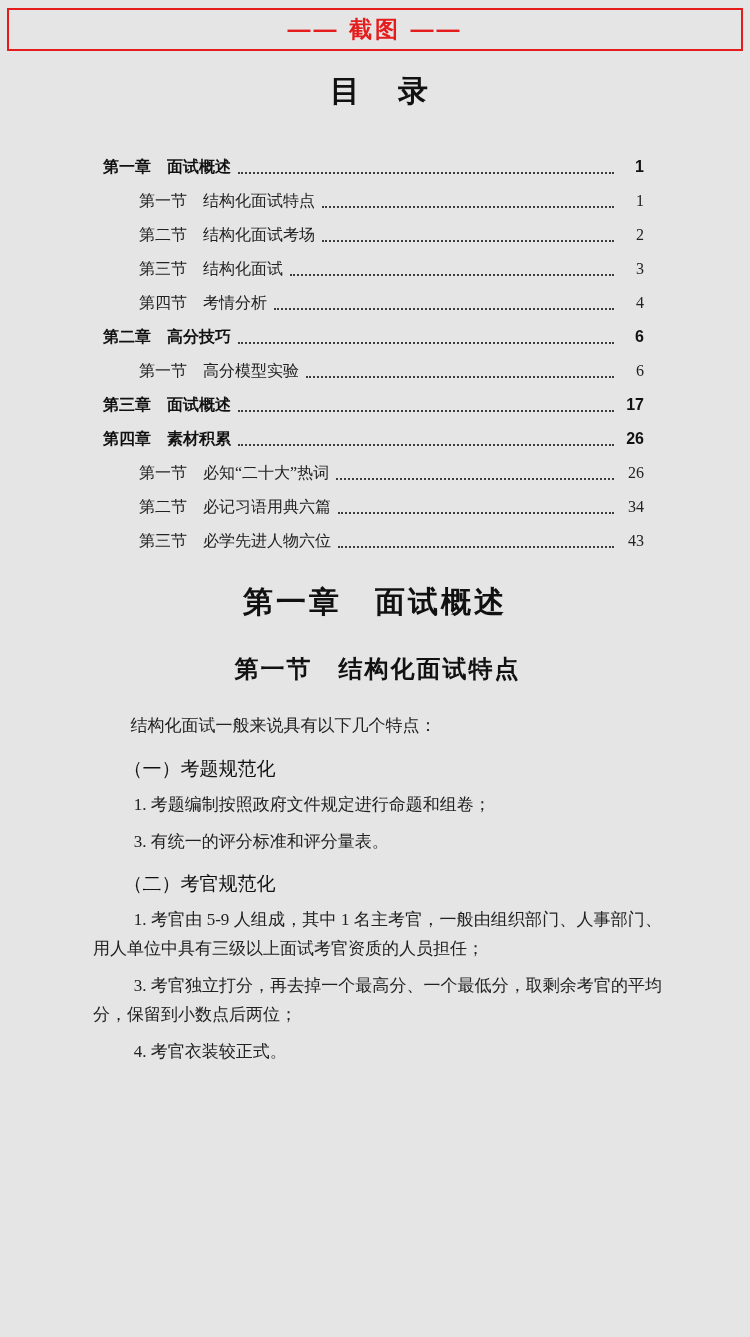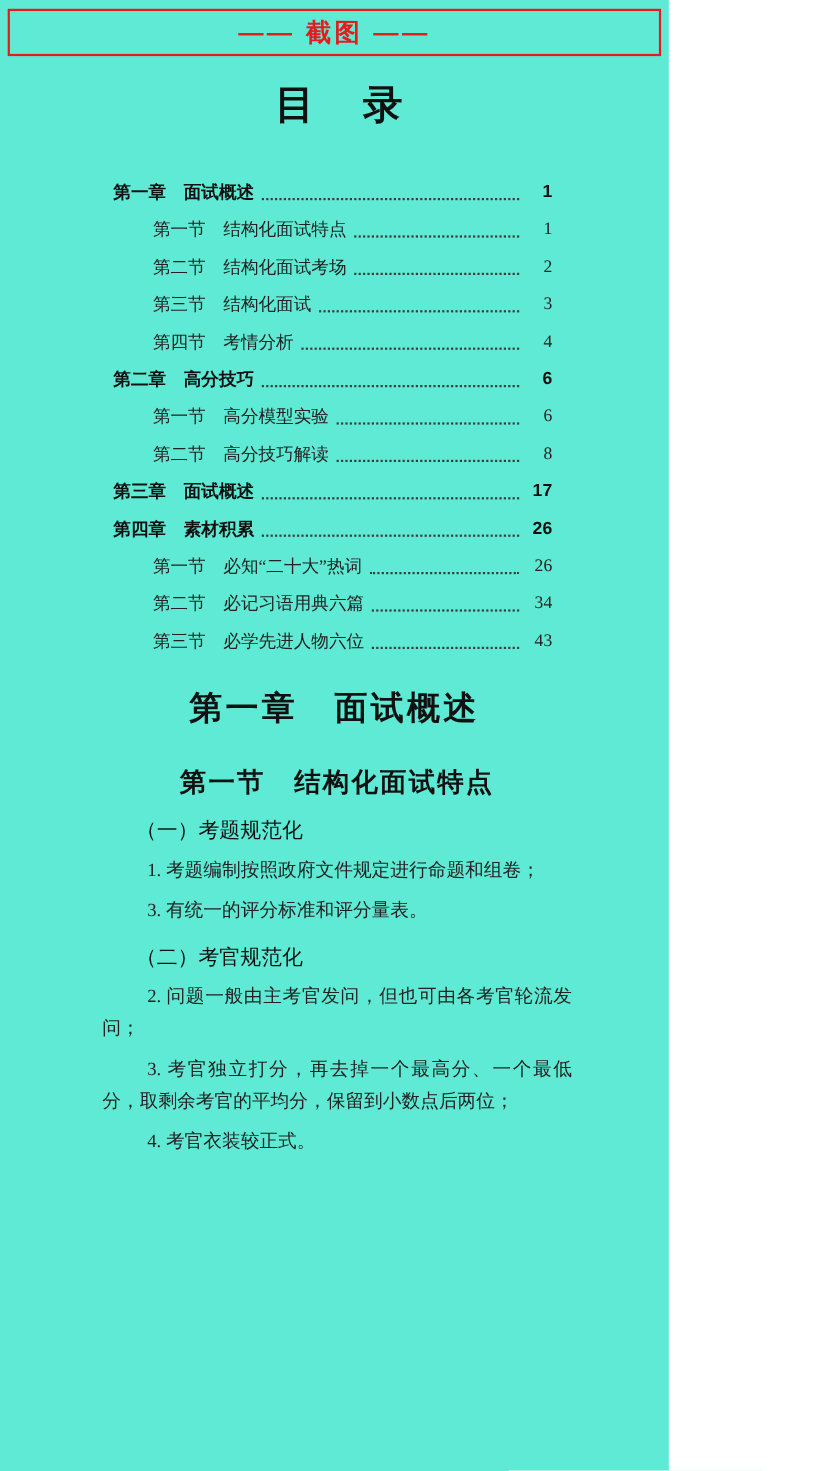--- a/index.html
+++ b/index.html
@@ -1,30 +1,30 @@
 <!DOCTYPE html>
 <html><head>
 <meta charset="utf-8">
 <style>
   html,body { margin:0; padding:0; background:#ffffff; }
   .page {
-    width:608px; height:1337px; background:#5eead4; color:#222;
+    width:750px; height:1337px; background:#e5e5e5; color:#222;
     font-family:"Liberation Serif", serif; overflow:hidden; position:relative;
   }
   .banner {
     margin:8px 7px 0 7px; height:43px; border:2px solid #e51c1c;
     display:flex; align-items:center; justify-content:center; box-sizing:border-box;
   }
   .banner-text {
     color:#e51c1c; font-family:"Liberation Sans", sans-serif;
     font-weight:bold; font-size:23px; letter-spacing:3px;
   }
   .toc-title {
     margin:20px 0 0 12px; text-align:center; color:#111;
-    font-family:"Liberation Sans", sans-serif; font-size:36px; font-weight:bold;
+    font-family:"Liberation Sans", sans-serif; font-size:30px; font-weight:bold;
     letter-spacing:4px;
   }
   .toc { margin:38px 106px 0 103px; }
   .toc-row {
     display:flex; align-items:center; height:34px; font-size:16px; color:#222;
   }
   .toc-row.chapter {
     font-family:"Liberation Sans", sans-serif; font-weight:bold; color:#111;
   }
   .toc-row.section { padding-left:36px; }
@@ -96,25 +96,20 @@
     <div class="toc-row chapter">
       <span>第二章　高分技巧</span>
       <span class="toc-leader"></span>
       <span class="toc-page">6</span>
     </div>
     <div class="toc-row section">
       <span>第一节　高分模型实验</span>
       <span class="toc-leader"></span>
       <span class="toc-page">6</span>
     </div>
-    <div class="toc-row section">
-      <span>第二节　高分技巧解读</span>
-      <span class="toc-leader"></span>
-      <span class="toc-page">8</span>
-    </div>
     <div class="toc-row chapter">
       <span>第三章　面试概述</span>
       <span class="toc-leader"></span>
       <span class="toc-page">17</span>
     </div>
     <div class="toc-row chapter">
       <span>第四章　素材积累</span>
       <span class="toc-leader"></span>
       <span class="toc-page">26</span>
     </div>
@@ -134,25 +129,26 @@
       <span class="toc-page">43</span>
     </div>
   </div>
 
   <h2 class="chapter-title">第一章　面试概述</h2>
 
   <div class="content">
 
     <h3 class="section-title">第一节　结构化面试特点</h3>
 
+    <p class="lead">结构化面试一般来说具有以下几个特点：</p>
 
     <h4 class="block-heading">（一）考题规范化</h4>
     <p class="item">1. 考题编制按照政府文件规定进行命题和组卷；</p>
     <p class="item">3. 有统一的评分标准和评分量表。</p>
 
     <h4 class="block-heading">（二）考官规范化</h4>
-    <p class="item">2. 问题一般由主考官发问，但也可由各考官轮流发问；</p>
+    <p class="item">1. 考官由 5-9 人组成，其中 1 名主考官，一般由组织部门、人事部门、用人单位中具有三级以上面试考官资质的人员担任；</p>
     <p class="item">3. 考官独立打分，再去掉一个最高分、一个最低分，取剩余考官的平均分，保留到小数点后两位；</p>
     <p class="item">4. 考官衣装较正式。</p>
 
   </div>
 
 </div>
 
 </body></html>

